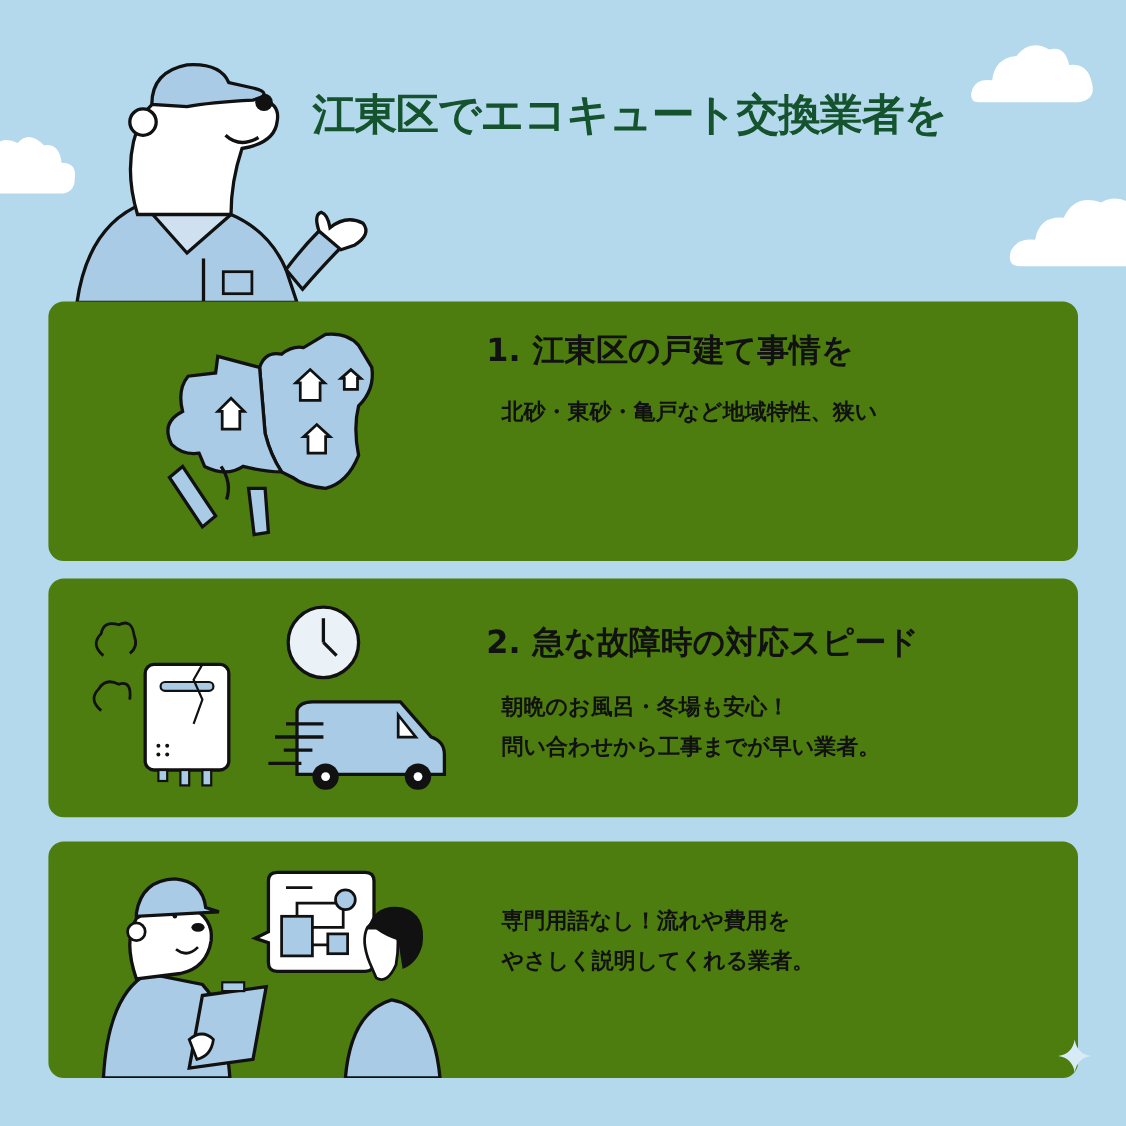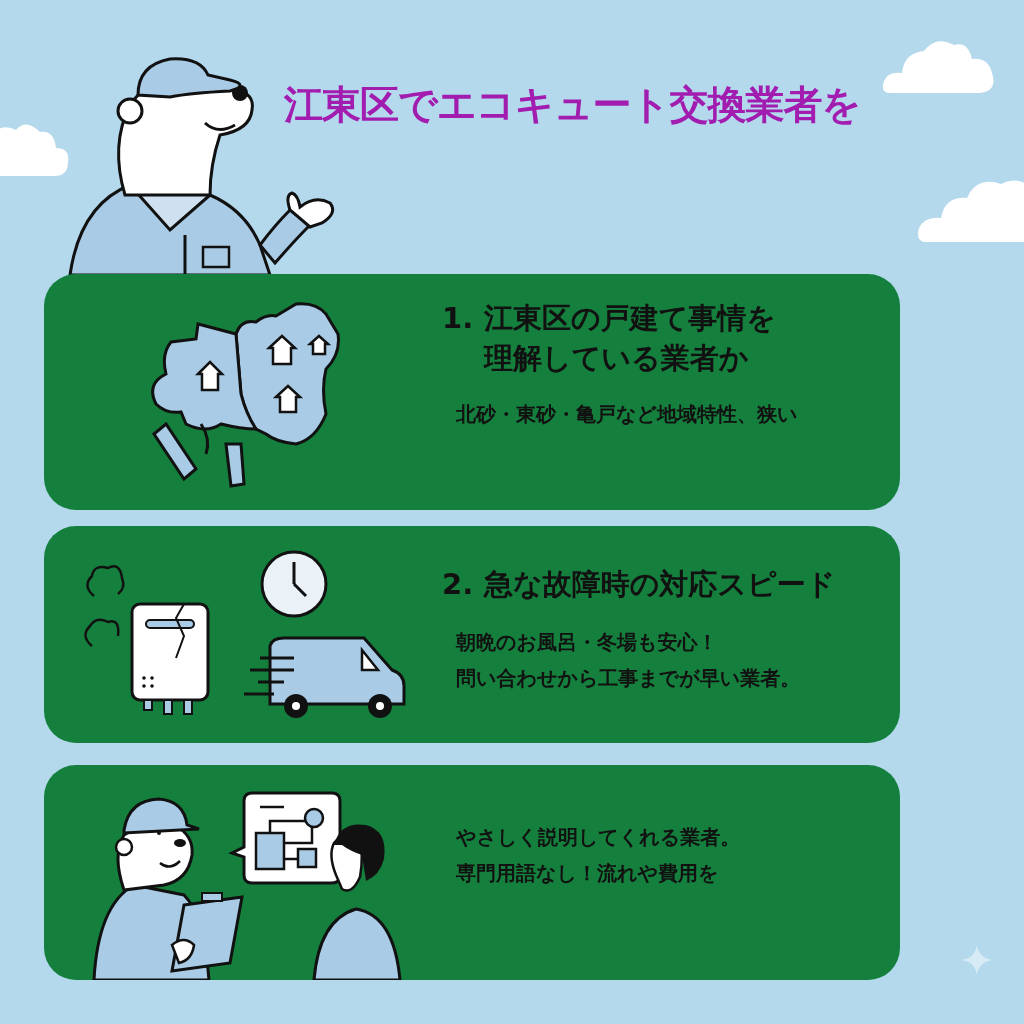--- a/index.html
+++ b/index.html
@@ -1,20 +1,20 @@
 <!DOCTYPE html>
 <html><head>
 <meta charset="utf-8">
 <style>
   html,body{margin:0;padding:0;}
   body{width:1024px;height:1024px;overflow:hidden;background:#b4d9ed;position:relative;font-family:"DejaVu Sans","Liberation Sans",sans-serif;color:#111;}
   .cloud{position:absolute;}
-  .title{position:absolute;left:284px;top:76px;width:720px;font-weight:bold;font-size:39px;line-height:58px;letter-spacing:-1px;color:#a21caf;}
+  .title{position:absolute;left:284px;top:76px;width:720px;font-weight:bold;font-size:39px;line-height:58px;letter-spacing:-1px;color:#14532d;}
   .title div{white-space:nowrap;}
-  .card{position:absolute;left:44px;width:856px;background:#15803d;border-radius:32px;}
+  .card{position:absolute;left:44px;width:936px;background:#4d7c0f;border-radius:14px;}
   .card1{top:274px;height:236px;}
   .card2{top:526px;height:217px;}
   .card3{top:765px;height:215px;}
   .ctext{position:absolute;left:398px;}
   .heading{font-weight:bold;font-size:29px;line-height:40px;white-space:nowrap;color:#111;}
   .heading .num{display:inline-block;width:42px;}
   .heading .indent{padding-left:42px;}
   .body{font-weight:bold;font-size:20px;line-height:36px;white-space:nowrap;margin-left:14px;color:#111;}
   .illus{position:absolute;}
   .sparkle{position:absolute;left:962px;top:945px;}
@@ -66,21 +66,20 @@
     <g fill="#fff" stroke="#111" stroke-width="2.5">
       <path d="M72 80 L84 68 L96 80 L92 80 L92 96 L76 96 L76 80 Z"></path>
       <path d="M143 54 L156 42 L169 54 L165 54 L165 70 L147 70 L147 54 Z"></path>
       <path d="M184 50 L193 42 L202 50 L199 50 L199 60 L187 60 L187 50 Z"></path>
       <path d="M150 103 L162 92 L174 103 L170 103 L170 118 L154 118 L154 103 Z"></path>
     </g>
   </svg>
   <div class="ctext" style="top:24px">
     <div class="heading">
       <div><span class="num">1.</span><span>江東区の戸建て事情を</span></div>
-      <div class="indent">理解している業者か</div>
     </div>
     <div class="body" style="margin-top:18px">
       <div>北砂・東砂・亀戸など地域特性、狭い</div>
     </div>
   </div>
 </div>
 
 <div class="card card2">
   <svg class="illus" style="left:30px;top:20px" width="340" height="180" viewBox="0 0 340 180">
 
@@ -150,21 +149,21 @@
     <circle cx="230" cy="33" r="9" fill="#a9cbe6" stroke="#111" stroke-width="2.5"></circle>
     <rect x="214" y="64" width="18" height="18" fill="#a9cbe6" stroke="#111" stroke-width="2.5"></rect>
     <path d="M186 48 L186 36 L221 36 M200 58 L228 58 L228 42 M200 74 L214 74" fill="none" stroke="#111" stroke-width="2.5"></path>
 
     <path d="M230 195 Q235 135 272 124 Q310 130 316 195 Z" fill="#a9cbe6" stroke="#111" stroke-width="3"></path>
     <path d="M252 90 Q244 70 250 58 Q260 46 275 52 Q280 70 276 92 Q268 110 258 104 Z" fill="#fff" stroke="#111" stroke-width="2.5"></path>
     <path d="M250 60 Q256 36 282 40 Q304 46 300 74 Q296 90 282 96 L278 70 Q266 66 258 60 Z" fill="#111"></path>
   </svg>
   <div class="ctext" style="top:36px">
     <div class="body" style="margin-top:18px">
+      <div>専門用語なし！流れや費用を</div>
       <div>やさしく説明してくれる業者。</div>
-      <div>専門用語なし！流れや費用を</div>
     </div>
   </div>
 </div>
 
 <svg class="sparkle" width="30" height="30" viewBox="0 0 30 30">
   <path d="M15 0 Q17 13 30 15 Q17 17 15 30 Q13 17 0 15 Q13 13 15 0 Z" fill="#d6ebf6"></path>
 </svg>
 
 </body></html>

